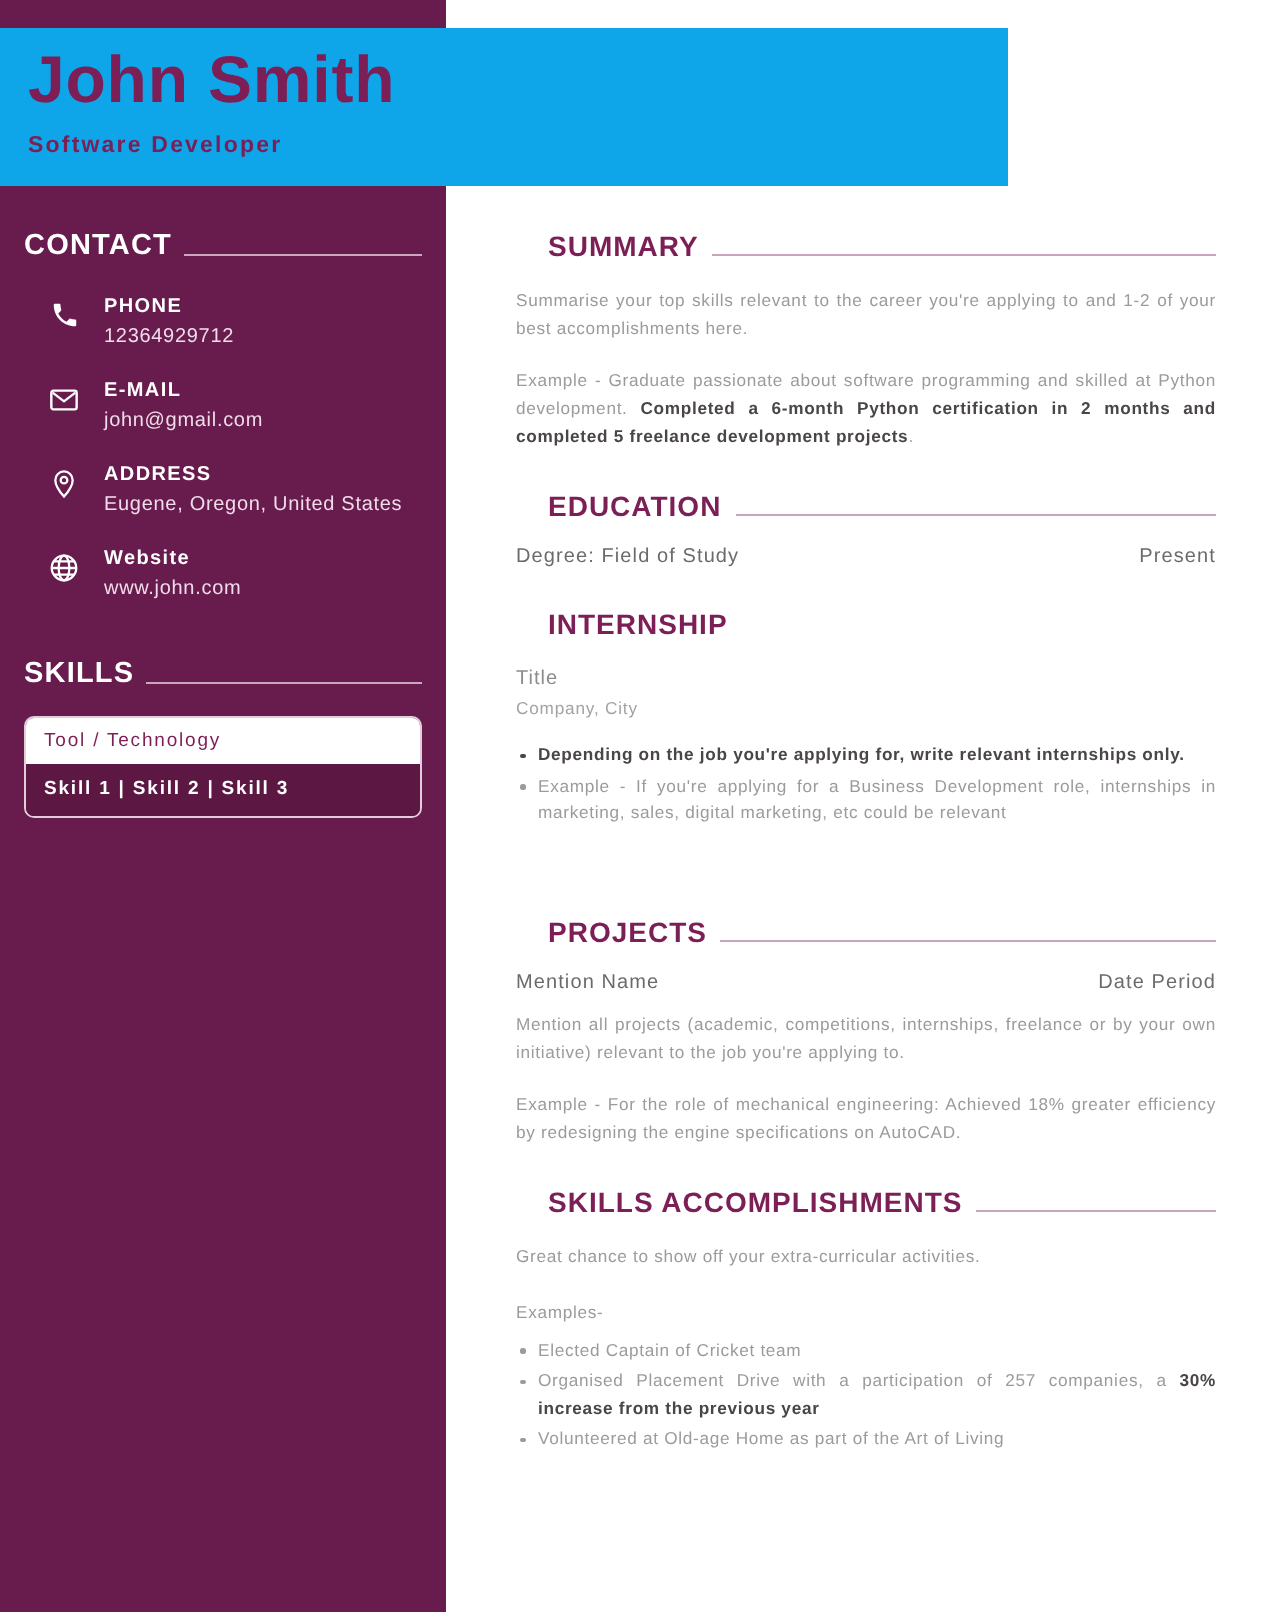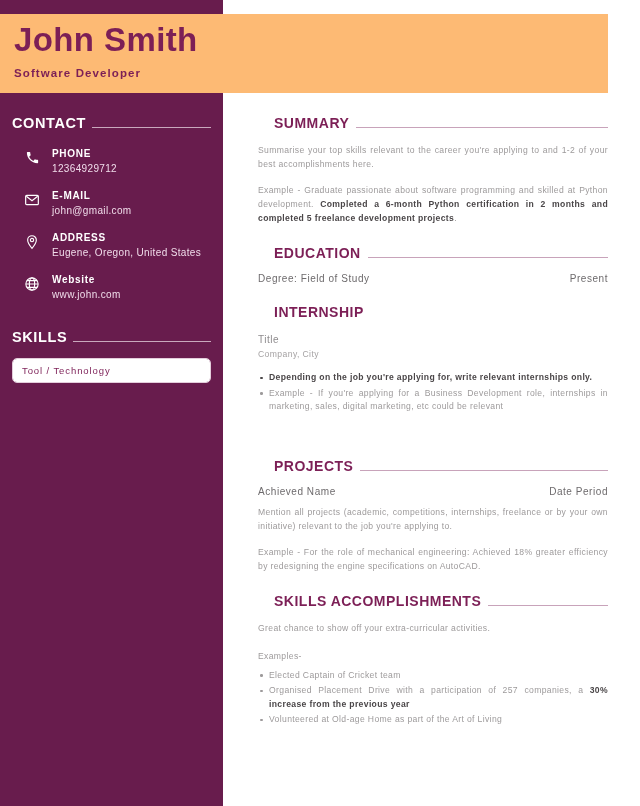--- a/index.html
+++ b/index.html
@@ -25,23 +25,23 @@
     left: 0; top: 0;
     width: 223px;
     height: 806px;
     background: #681c4d;
   }
 
   
   .header-band {
     position: absolute;
     left: 0; top: 14px;
-    width: 608px;
+    width: 504px;
     height: 79px;
-    background: #fdba74;
+    background: #0ea5e9;
     z-index: 3;
   }
   .header-inner {
     position: absolute;
     left: 14px;
     top: 0;
     width: 560px;
     height: 79px;
   }
   .name {
@@ -332,20 +332,21 @@
     <div class="sp14"></div>
 
     <div class="side-section">
       <div class="side-head-row">
         <div class="side-head">SKILLS</div>
         <div class="side-rule"></div>
       </div>
       <div class="skills-wrap">
         <div class="skills-box">
           <div class="skills-head">Tool  /  Technology</div>
+          <div class="skills-body">Skill  1  |  Skill  2  |  Skill  3</div>
         </div>
       </div>
     </div>
 
   </div>
 
   <div class="main">
 
     <div class="sp22"></div>
 
@@ -394,21 +395,21 @@
 
     <div class="sp20"></div>
 
     <div class="sec">
       <div class="sec-head-row">
         <div class="sec-head">PROJECTS</div>
         <div class="sec-rule"></div>
       </div>
       <div class="sp12"></div>
       <div class="row-split">
-        <span>Achieved Name</span>
+        <span>Mention Name</span>
         <span>Date  Period</span>
       </div>
       <div class="sp8"></div>
       <p class="body">Mention all projects (academic, competitions, internships, freelance or by your own initiative) relevant to the job you're applying to.</p>
       <div class="sp12"></div>
       <p class="body">Example - For the role of mechanical engineering: Achieved 18% greater efficiency by redesigning the engine specifications on AutoCAD.</p>
     </div>
 
     <div class="sp20"></div>
 

